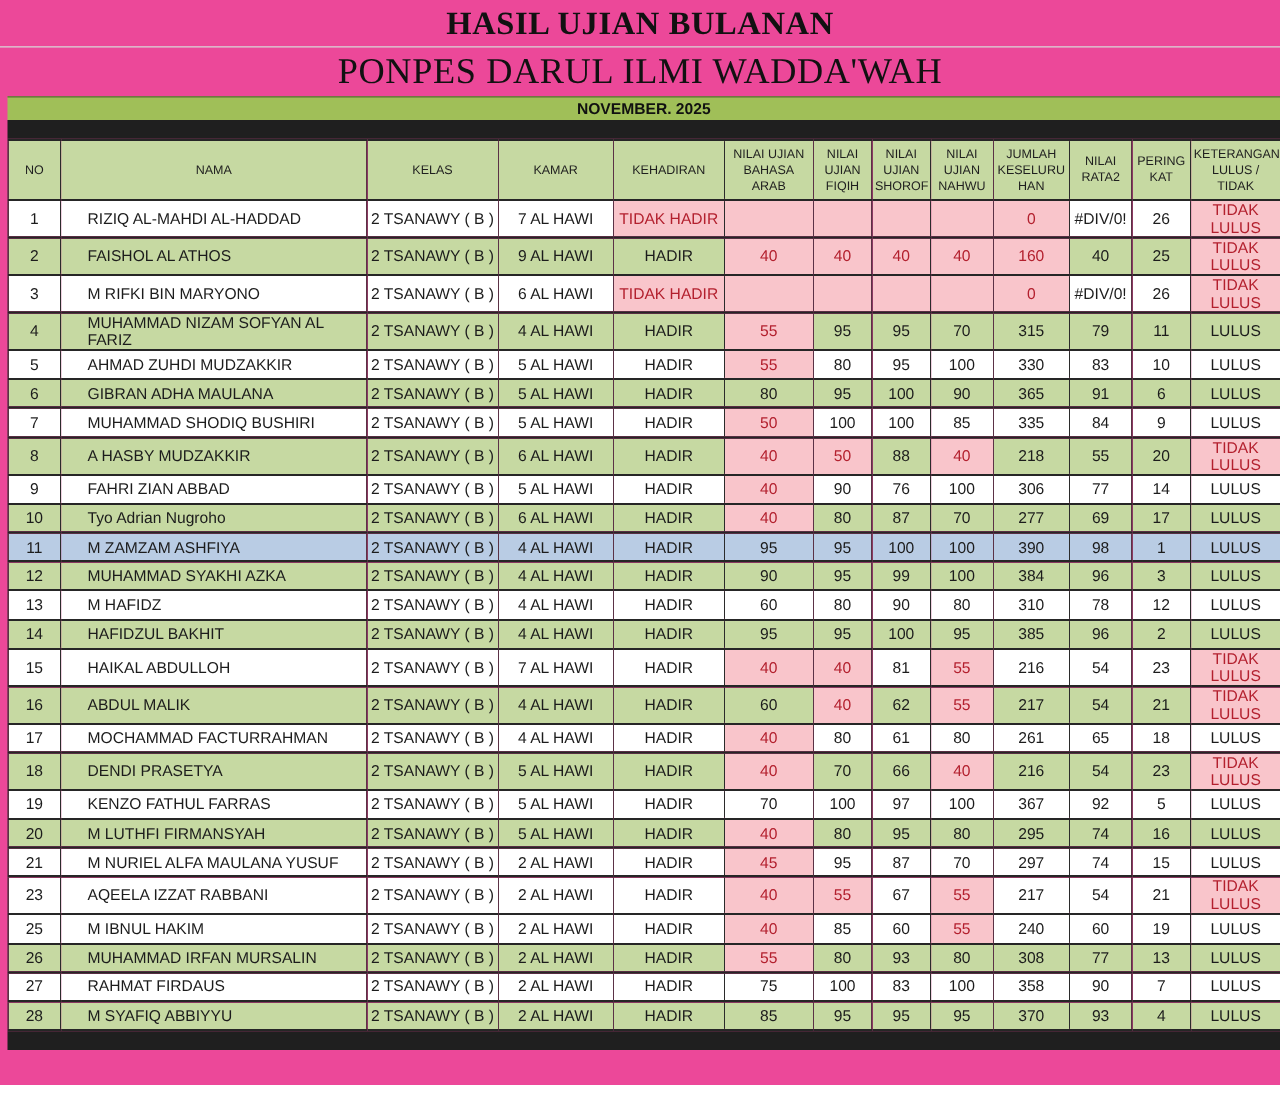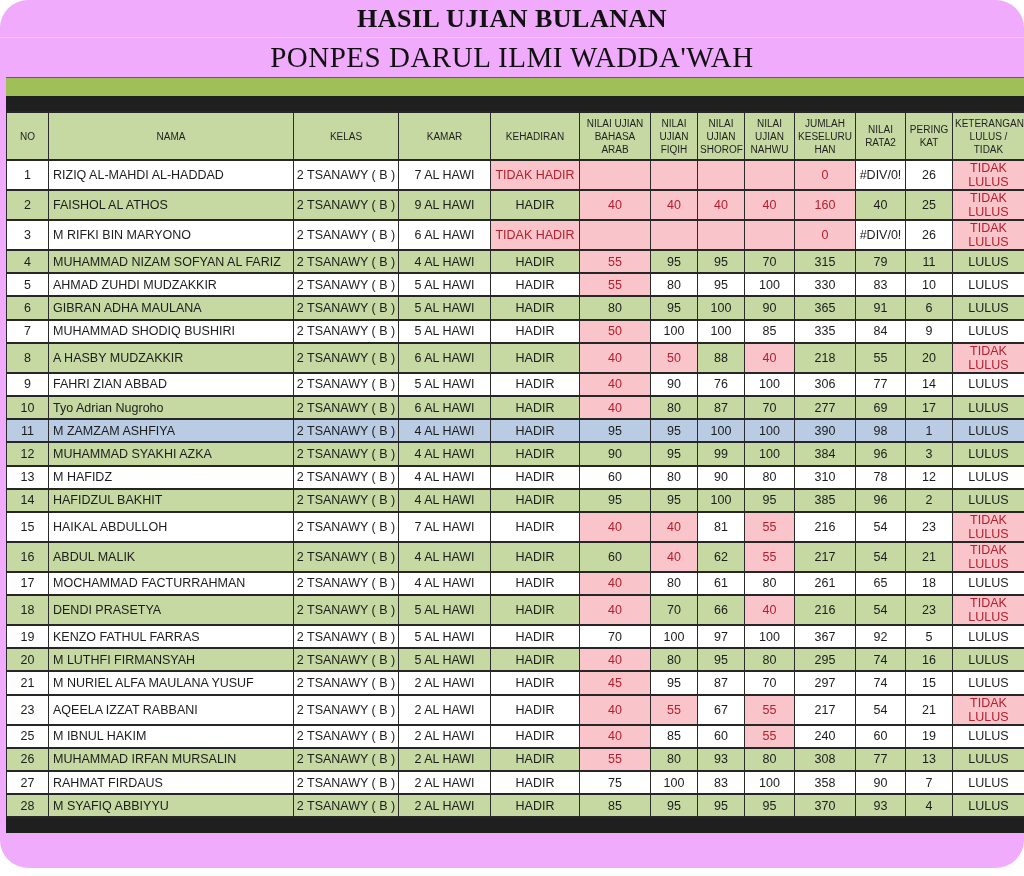--- a/index.html
+++ b/index.html
@@ -1,20 +1,19 @@
 <!DOCTYPE html>
 <html style="--band-green: #a0bf58; --header-green: #c6d9a2; --row-green: #c6d9a2; --row-blue: #b9cce4; --bad-bg: #f9c5cb; --bad-text: #b3202e; --black-bar: #1f1f1f;"><head>
 <meta charset="utf-8">
 <style>
   html,body{margin:0;padding:0;background:#ffffff;}
   .sheet{
     position:relative;width:1024px;height:868px;overflow:hidden;
-    background:#f0abfc;font-family:"Liberation Sans","DejaVu Sans",sans-serif;
+    background:#ec4899;font-family:"Liberation Sans","DejaVu Sans",sans-serif;
     color:#1c1c1c;
-    border-radius:28px;
   }
   .title1{
     height:37px;display:flex;align-items:center;justify-content:center;
     font-family:"Liberation Serif","DejaVu Serif",serif;font-weight:bold;
     font-size:26px;letter-spacing:.5px;color:#111;
     border-bottom:1px solid #d8d8d8;
   }
   .title2{
     height:39px;display:flex;align-items:center;justify-content:center;
     font-family:"Liberation Serif","DejaVu Serif",serif;font-weight:normal;
@@ -41,38 +40,41 @@
     border-left:1px solid #2b2b2b;border-right:1px solid #2b2b2b;
     border-top:2px solid #262626;border-bottom:2px solid #262626;
     padding:0 2px;text-align:center;vertical-align:middle;overflow:hidden;
     position:relative;
   }
   thead th{
     background:var(--header-green,#c6d9a2);height:46px;
     font-size:10px;font-weight:400;line-height:1.3;color:#1f1f1f;
   }
   tbody td{height:21.2px;font-size:12.5px;color:#1c1c1c;}
-  tbody td.nama{text-align:left;padding-left:4px;}
+  tbody td.nama{text-align:left;padding-left:21px;}
   tr.row-white td{background:#ffffff;}
   tr.row-green td{background:var(--row-green,#c6d9a2);}
   tr.row-blue  td{background:var(--row-blue,#b9cce4);}
   tbody td.bad{background:var(--bad-bg,#f9c5cb) !important;color:var(--bad-text,#b3202e);}
   td.mark::before{
     content:"";position:absolute;top:0;left:0;
     border-top:6px solid #1e6b34;border-right:6px solid transparent;
   }
 </style>
 </head>
 <body>
 
 <div class="sheet">
   <div class="title1">HASIL UJIAN BULANAN</div>
   <div class="title2">PONPES DARUL ILMI WADDA'WAH</div>
 
   <div class="band">
+    <div class="band-right">
+      <span>NOVEMBER. 2025</span>
+    </div>
   </div>
 
   <div class="bar"></div>
 
   <table>
     <colgroup>
       <col style="width:42px">
         <col style="width:245px">
         <col style="width:105px">
       <col style="width:92px">

